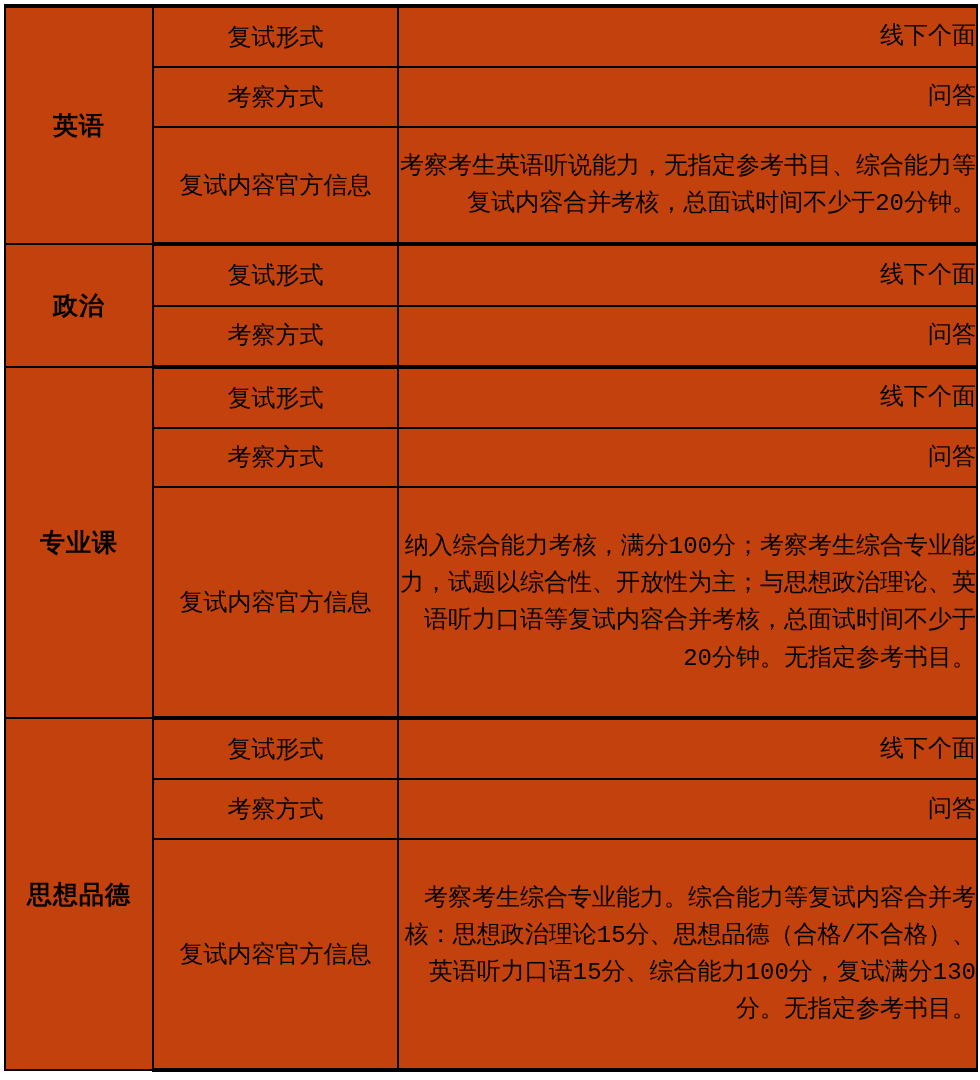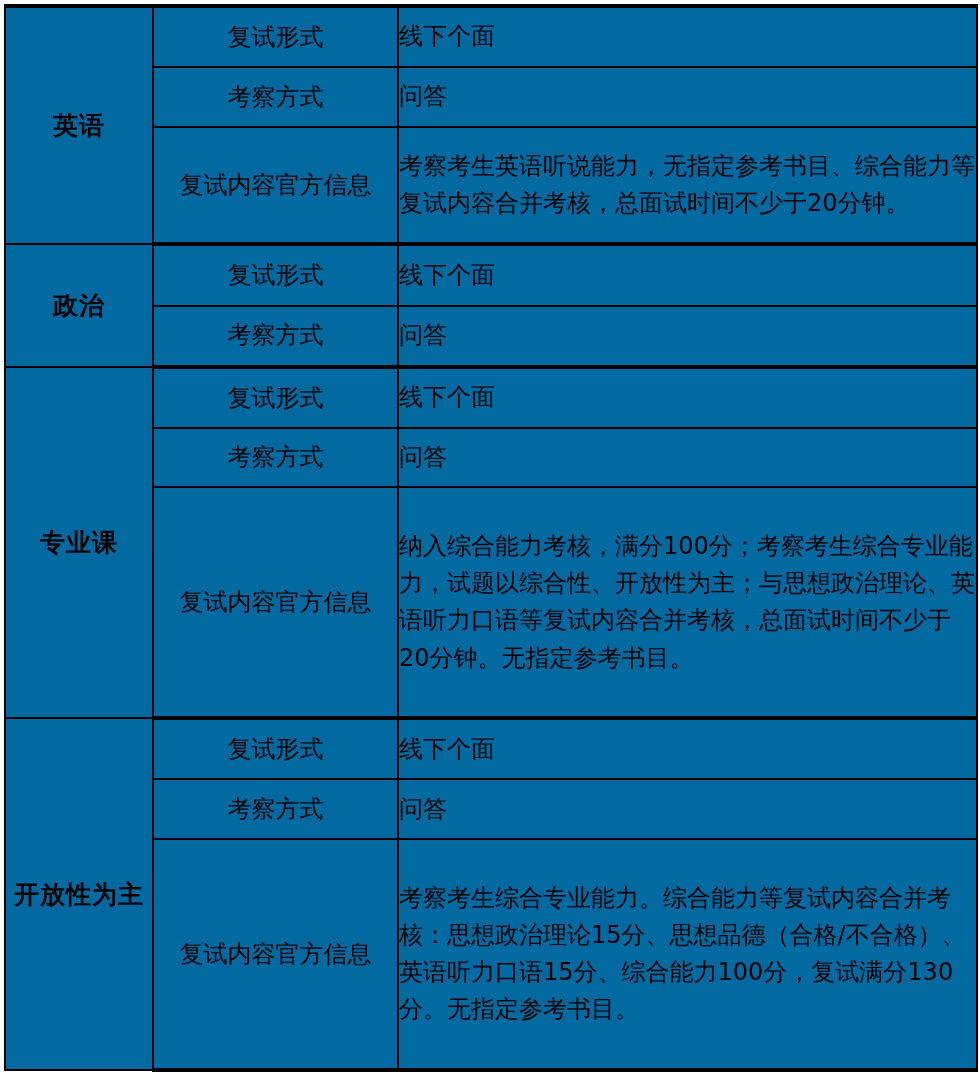--- a/index.html
+++ b/index.html
@@ -26,21 +26,21 @@
   table.exam-table {
     border-collapse: collapse;
     table-layout: fixed;
     width: 972px;
     height: 1068px;
     background: #ffffff;
   }
 
   table.exam-table td {
     border: 2px solid #000000;
-    background: #0369a1;
+    background: #c2410c;
     vertical-align: middle;
     padding: 0;
   }
 
   
   col.c-subject { width: 148px; }
   col.c-attr    { width: 245px; }
   col.c-value   { width: 579px; }
 
   
@@ -56,25 +56,26 @@
   
   td.attr-cell {
     text-align: center;
     font-size: 24px;
     padding: 10px 6px;
     line-height: 1.35;
   }
 
   
   td.value-cell {
-    text-align: left;
+    text-align: right;
     font-size: 24px;
     line-height: 1.55;
     padding: 12px 12px 12px 18px;
     border-right-width: 4px;
+    font-family: Liberation Mono, monospace;
   }
 
   
   tr.group-end > td {
     border-bottom-width: 4px;
   }
   
   tr.table-top > td {
     border-top-width: 4px;
   }
@@ -127,21 +128,21 @@
       <tr>
         <td class="attr-cell">考察方式</td>
         <td class="value-cell">问答</td>
       </tr>
       <tr class="group-end">
         <td class="attr-cell">复试内容官方信息</td>
         <td class="value-cell">纳入综合能力考核，满分100分；考察考生综合专业能力，试题以综合性、开放性为主；与思想政治理论、英语听力口语等复试内容合并考核，总面试时间不少于20分钟。无指定参考书目。</td>
       </tr>
 
       <tr>
-        <td class="subject-cell" rowspan="3">开放性为主</td>
+        <td class="subject-cell" rowspan="3">思想品德</td>
         <td class="attr-cell">复试形式</td>
         <td class="value-cell">线下个面</td>
       </tr>
       <tr>
         <td class="attr-cell">考察方式</td>
         <td class="value-cell">问答</td>
       </tr>
       <tr class="table-bottom">
         <td class="attr-cell">复试内容官方信息</td>
         <td class="value-cell">考察考生综合专业能力。综合能力等复试内容合并考核：思想政治理论15分、思想品德（合格/不合格）、英语听力口语15分、综合能力100分，复试满分130分。无指定参考书目。</td>

